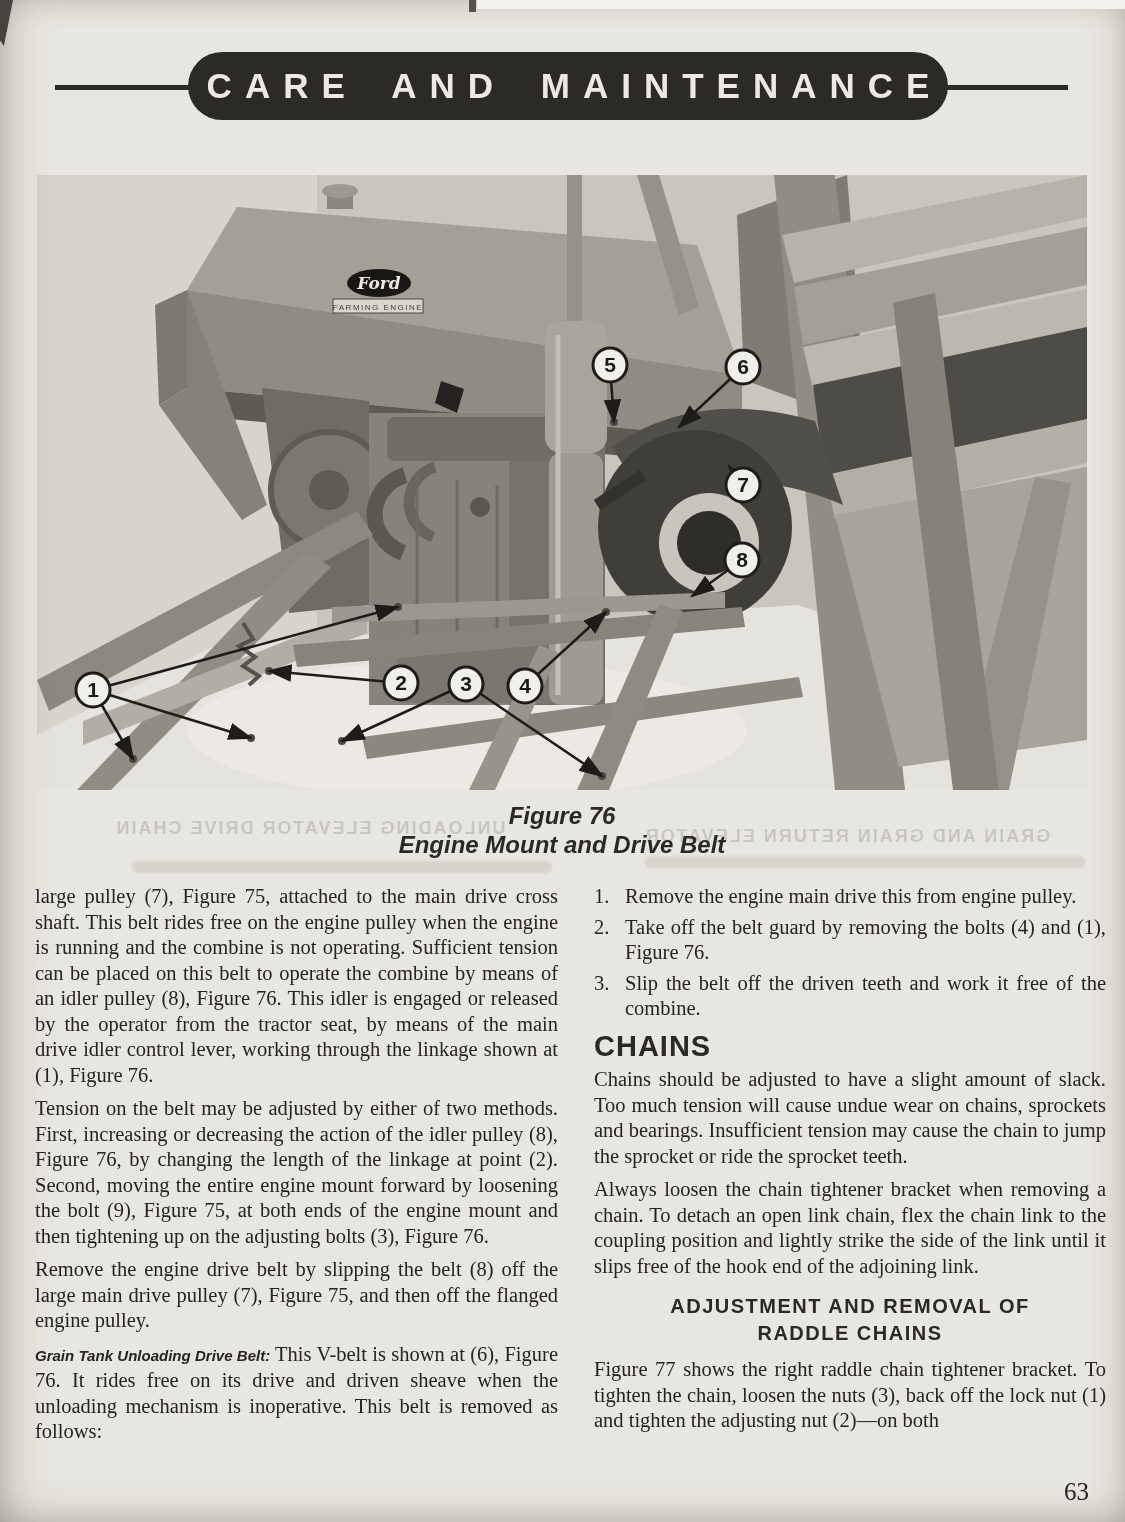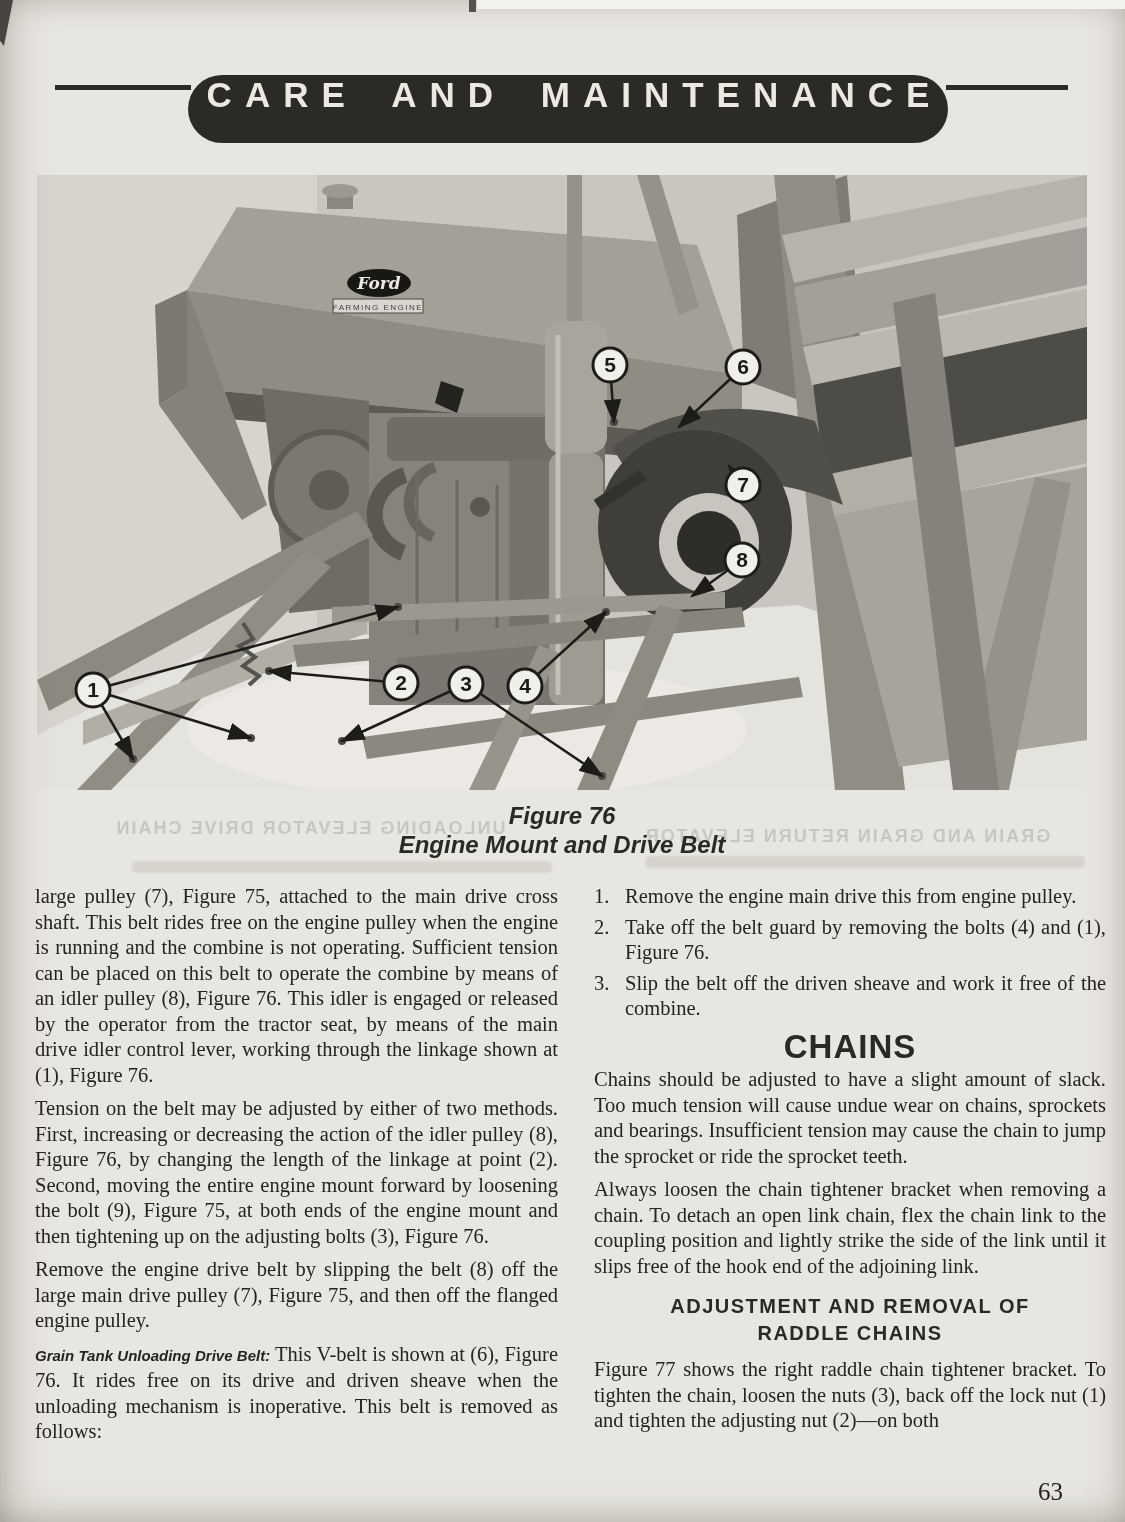--- a/index.html
+++ b/index.html
@@ -14,21 +14,21 @@
   .scan-strip{position:absolute;right:0;top:0;width:648px;height:9px;background:#f3f2ee;z-index:41;}
   .mark-tl{position:absolute;left:0;top:0;width:13px;height:46px;background:#47443f;
         clip-path:polygon(0 0,100% 0,30% 100%,0 88%);z-index:42;}
   .mark-top{position:absolute;left:469px;top:0;width:7px;height:12px;background:#55534c;z-index:42;}
 
   
   .rule{position:absolute;top:85px;height:5px;background:#2c2a27;}
   .rule-left{left:55px;width:136px;}
   .rule-right{left:946px;width:122px;}
   .banner{position:absolute;left:188px;top:52px;width:760px;height:68px;background:#2c2a27;
-        border-radius:38px;display:flex;align-items:flex-start;justify-content:center;margin-top:23px;}
+        border-radius:38px;display:flex;align-items:center;justify-content:center;}
   .banner-title{font-family:"Liberation Sans",sans-serif;font-weight:bold;font-size:35px;
         letter-spacing:13px;padding-left:13px;word-spacing:12px;color:#ece9e3;}
 
   
   .photo{position:absolute;left:37px;top:175px;width:1050px;height:615px;background:#c9c6c0;}
   .photo svg{display:block;width:100%;height:100%;}
 
   
   .ghost{position:absolute;transform:scaleX(-1);color:#97948d;opacity:.38;filter:blur(.7px);
         font-family:"Liberation Sans",sans-serif;font-weight:bold;font-size:18px;
@@ -49,25 +49,25 @@
   .col{position:absolute;top:884px;font-size:20.5px;line-height:25.5px;
         text-align:justify;z-index:2;color:#262420;}
   .col-left{left:35px;width:523px;}
   .col-right{left:594px;width:512px;}
   .col p{margin:0 0 8px 0;}
   .lead-in{font-family:"Liberation Sans",sans-serif;font-weight:bold;font-style:italic;
         font-size:15px;}
   .num-item{display:flex;margin-bottom:5px;}
   .num{flex:none;width:31px;}
   .num-text{flex:1;text-align:justify;}
-  .chains-h{text-align:center;font-family:"Liberation Sans",sans-serif;font-weight:bold;
-        font-size:33px;margin:12px 0 8px 0;letter-spacing:1px;color:#2b2925;}
+  .chains-h{font-family:"Liberation Sans",sans-serif;font-weight:bold;
+        font-size:29px;margin:12px 0 8px 0;letter-spacing:1px;color:#2b2925;}
   .sub-h{text-align:center;font-family:"Liberation Sans",sans-serif;font-weight:bold;
         font-size:20px;line-height:27px;margin:14px 0 10px 0;letter-spacing:1.5px;color:#2b2925;}
-  .pageno{position:absolute;left:1038px;top:1478px;font-size:25px;z-index:2;}
+  .pageno{position:absolute;left:1064px;top:1478px;font-size:25px;z-index:2;}
 </style>
 </head>
 <body>
 
 <div class="page">
 
   <div class="scan-strip"></div>
   <div class="mark-tl"></div>
   <div class="mark-top"></div>
 
@@ -251,21 +251,21 @@
     <div class="num-item">
       <span class="num">1.</span>
       <span class="num-text">Remove the engine main drive this from engine pulley.</span>
     </div>
     <div class="num-item">
       <span class="num">2.</span>
       <span class="num-text">Take off the belt guard by removing the bolts (4) and (1), Figure 76.</span>
     </div>
     <div class="num-item">
       <span class="num">3.</span>
-      <span class="num-text">Slip the belt off the driven sheave and work it free of the combine.</span>
+      <span class="num-text">Slip the belt off the driven teeth and work it free of the combine.</span>
     </div>
 
     <div class="chains-h">CHAINS</div>
     <p>Chains should be adjusted to have a slight amount of slack. Too much tension will cause undue wear on chains, sprockets and bearings. Insufficient tension may cause the chain to jump the sprocket or ride the sprocket teeth.</p>
     <p>Always loosen the chain tightener bracket when removing a chain. To detach an open link chain, flex the chain link to the coupling position and lightly strike the side of the link until it slips free of the hook end of the adjoining link.</p>
 
     <div class="sub-h">
       <div>ADJUSTMENT AND REMOVAL OF</div>
       <div>RADDLE CHAINS</div>
     </div>

